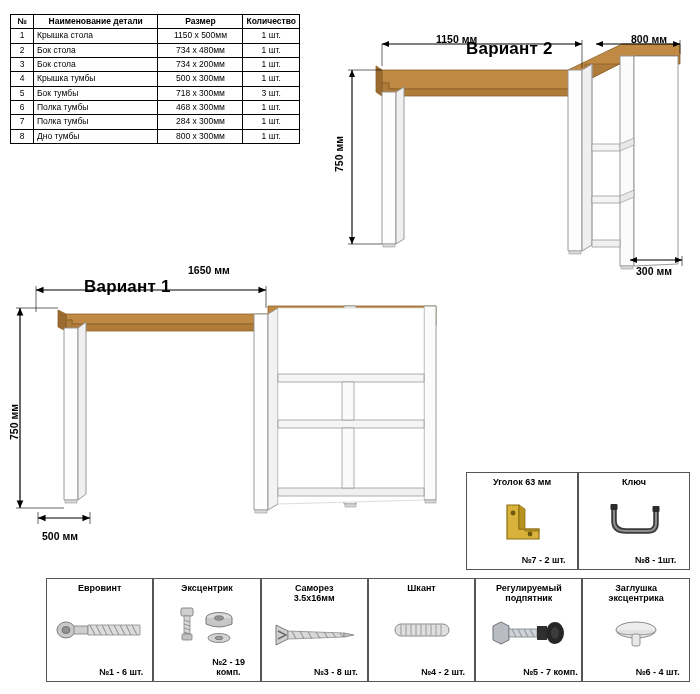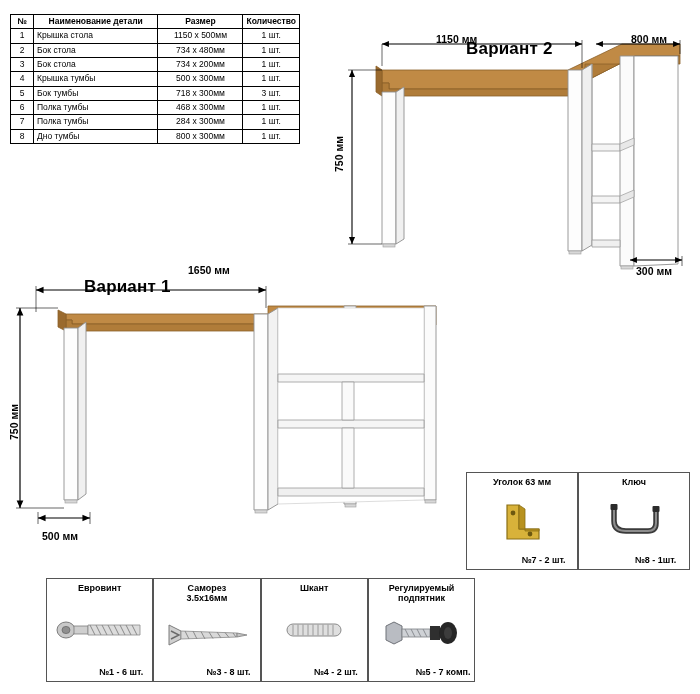--- a/index.html
+++ b/index.html
@@ -269,20 +269,42 @@
         <rect x="20" y="11" width="14" height="8" fill="#cfcfcf" stroke="#7d7d7d" stroke-width="0.8"></rect>
         <path d="M34,10 L86,10 L86,20 L34,20 Z" fill="#dcdcdc" stroke="#8a8a8a" stroke-width="0.8"></path>
         <g stroke="#8a8a8a" stroke-width="1">
           <path d="M36,10 L41,20 M42,10 L47,20 M48,10 L53,20 M54,10 L59,20 M60,10 L65,20 M66,10 L71,20 M72,10 L77,20 M78,10 L83,20"></path>
         </g>
       </svg>
     </div>
     <div class="hw-qty">№1 - 6 шт.</div>
   </div>
 
+  <div class="hw-cell">
+    <div class="hw-name">Эксцентрик</div>
+    <div class="hw-art">
+      <svg width="80" height="46" viewBox="0 0 80 46">
+
+        <rect x="14" y="6" width="12" height="8" rx="1.5" fill="#cfcfcf" stroke="#7d7d7d" stroke-width="0.9"></rect>
+        <rect x="17" y="14" width="6" height="18" fill="#d7d7d7" stroke="#8a8a8a" stroke-width="0.8"></rect>
+        <g stroke="#8a8a8a" stroke-width="0.9">
+          <path d="M17,18 L23,20 M17,22 L23,24 M17,26 L23,28 M17,30 L23,32"></path>
+        </g>
+        <rect x="15" y="32" width="10" height="6" rx="1" fill="#c2c2c2" stroke="#7d7d7d" stroke-width="0.8"></rect>
+
+        <ellipse cx="52" cy="16" rx="13" ry="5.5" fill="#dcdcdc" stroke="#7d7d7d" stroke-width="1"></ellipse>
+        <path d="M39,16 L39,22 Q52,28 65,22 L65,16" fill="#c7c7c7" stroke="#7d7d7d" stroke-width="1"></path>
+        <ellipse cx="52" cy="16" rx="4.5" ry="2.2" fill="#949494" stroke="#6a6a6a" stroke-width="0.7"></ellipse>
+
+        <ellipse cx="52" cy="36" rx="11" ry="4.5" fill="#d4d4d4" stroke="#7d7d7d" stroke-width="0.9"></ellipse>
+        <ellipse cx="52" cy="36" rx="4" ry="1.8" fill="#9b9b9b" stroke="#6a6a6a" stroke-width="0.7"></ellipse>
+      </svg>
+    </div>
+    <div class="hw-qty">№2 - 19 комп.</div>
+  </div>
 
   <div class="hw-cell">
     <div class="hw-name" style="white-space:pre-line;">Саморез
 3.5х16мм</div>
     <div class="hw-art">
       <svg width="88" height="28" viewBox="0 0 88 28">
         <path d="M6,4 L6,24 L18,18 L18,10 Z" fill="#cfcfcf" stroke="#7d7d7d" stroke-width="1"></path>
         <path d="M8,10 L16,14 L8,18" fill="none" stroke="#6a6a6a" stroke-width="1.4"></path>
         <path d="M18,10 L74,12 L74,16 L18,18 Z" fill="#d9d9d9" stroke="#8a8a8a" stroke-width="0.8"></path>
         <path d="M74,12 L84,14 L74,16 Z" fill="#c4c4c4" stroke="#7d7d7d" stroke-width="0.8"></path>
@@ -321,14 +343,26 @@
         </g>
 
         <path d="M52,8 L62,8 L62,22 L52,22 Z" fill="#2f2f2f"></path>
         <ellipse cx="70" cy="15" rx="9" ry="11" fill="#262626"></ellipse>
         <ellipse cx="70" cy="15" rx="4" ry="6" fill="#3c3c3c"></ellipse>
       </svg>
     </div>
     <div class="hw-qty">№5 - 7 комп.</div>
   </div>
 
+  <div class="hw-cell">
+    <div class="hw-name" style="white-space:pre-line;">Заглушка
+эксцентрика</div>
+    <div class="hw-art">
+      <svg width="70" height="34" viewBox="0 0 70 34">
+        <ellipse cx="35" cy="12" rx="20" ry="8" fill="#ededed" stroke="#8a8a8a" stroke-width="1"></ellipse>
+        <path d="M15,12 Q15,17 35,17 Q55,17 55,12" fill="#e2e2e2" stroke="#8a8a8a" stroke-width="0.9"></path>
+        <rect x="31" y="16" width="8" height="12" rx="2" fill="#e8e8e8" stroke="#8a8a8a" stroke-width="0.9"></rect>
+      </svg>
+    </div>
+    <div class="hw-qty">№6 - 4 шт.</div>
+  </div>
 
 </div>
 
 </body></html>

